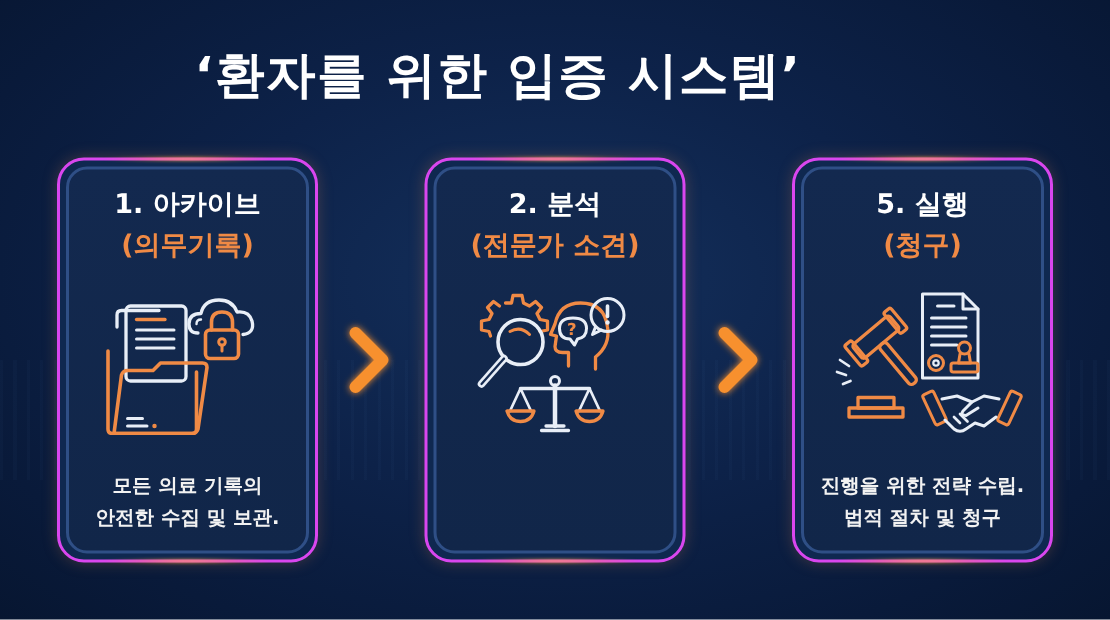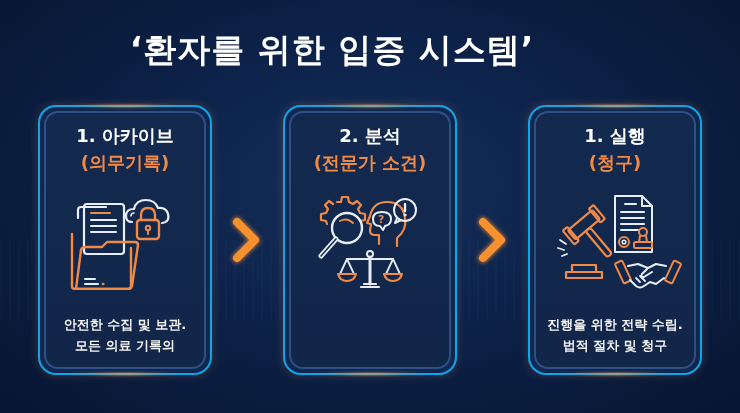--- a/index.html
+++ b/index.html
@@ -15,21 +15,21 @@
     background: repeating-linear-gradient(90deg, rgba(90,140,200,0.06) 0 2px, transparent 2px 9px);
     opacity: 0.6;
   }
   .title {
     position: absolute; top: 28px; left: 0; width: 664px;
     text-align: center; font-size: 33px; font-weight: bold; letter-spacing: 1px;
     color: #ffffff;
   }
   .card {
     position: absolute; top: 105px; width: 174px; height: 270px;
-    border: 2px solid #0ea5e9; border-radius: 18px;
+    border: 2px solid #d946ef; border-radius: 18px;
     background: #0f2850;
     box-shadow: 0 0 10px rgba(224,131,74,0.25);
   }
   .card::before {
     content: ""; position: absolute; inset: 4px;
     border: 2px solid #2f4f86; border-radius: 14px;
     background: linear-gradient(180deg, #13294f 0%, #112649 100%);
   }
   .glow-top, .glow-bot {
     position: absolute; left: 30px; right: 30px; height: 4px; border-radius: 4px;
@@ -80,22 +80,22 @@
 
       <path d="M70 32 Q64 32 64 26 Q64 19 72 19 Q74 10 84 10 Q93 10 96 18 Q104 17 106 24 Q108 32 100 33" stroke="#e8eef7" stroke-width="2.2"></path>
       <path d="M69 26 Q69 23 72 23" stroke="#e8eef7" stroke-width="1.6"></path>
 
       <path d="M79 30 V25 Q79 18 86 18 Q93 18 93 25 V30" stroke="#f08a45" stroke-width="2.4"></path>
       <rect x="75" y="30" width="22" height="19" rx="3" stroke="#f08a45" stroke-width="2.4"></rect>
       <circle cx="86" cy="38" r="2.2" stroke="#f08a45" stroke-width="2"></circle>
       <line x1="86" y1="40" x2="86" y2="44" stroke="#f08a45" stroke-width="2"></line>
     </svg>
     <div class="card-desc">
+      <div>모든 의료 기록의</div>
       <div>안전한 수집 및 보관.</div>
-      <div>모든 의료 기록의</div>
     </div>
   </div>
 </div>
 
 <svg class="arrow" style="left:225px;" viewBox="0 0 40 60">
   <defs>
     <filter id="glow1" x="-50%" y="-50%" width="200%" height="200%">
       <feGaussianBlur stdDeviation="2.5" result="b"></feGaussianBlur>
       <feMerge>
           <feMergeNode in="b"></feMergeNode>
@@ -153,21 +153,21 @@
         </feMerge>
     </filter>
   </defs>
   <polyline points="12,12 30,30 12,48" fill="none" stroke="#f7902f" stroke-width="8" stroke-linecap="round" stroke-linejoin="round" filter="url(#glow2)"></polyline>
 </svg>
 
 <div class="card" style="left:528px;">
   <div class="glow-top"></div>
   <div class="glow-bot"></div>
   <div class="card-inner">
-    <div class="card-title">1. 실행</div>
+    <div class="card-title">5. 실행</div>
     <div class="card-subtitle">(청구)</div>
     <svg class="card-icon" viewBox="0 0 130 100" fill="none" stroke-linecap="round" stroke-linejoin="round">
 
       <path d="M63 6 H90 L100 16 V62 H63 Z" stroke="#e8eef7" stroke-width="2"></path>
       <path d="M90 6 V16 H100" stroke="#e8eef7" stroke-width="2"></path>
       <line x1="73" y1="14" x2="84" y2="14" stroke="#e8eef7" stroke-width="2"></line>
       <line x1="69" y1="22" x2="92" y2="22" stroke="#e8eef7" stroke-width="2"></line>
       <line x1="69" y1="28" x2="92" y2="28" stroke="#e8eef7" stroke-width="2"></line>
       <line x1="69" y1="34" x2="92" y2="34" stroke="#e8eef7" stroke-width="2"></line>
       <line x1="69" y1="40" x2="86" y2="40" stroke="#e8eef7" stroke-width="2"></line>

